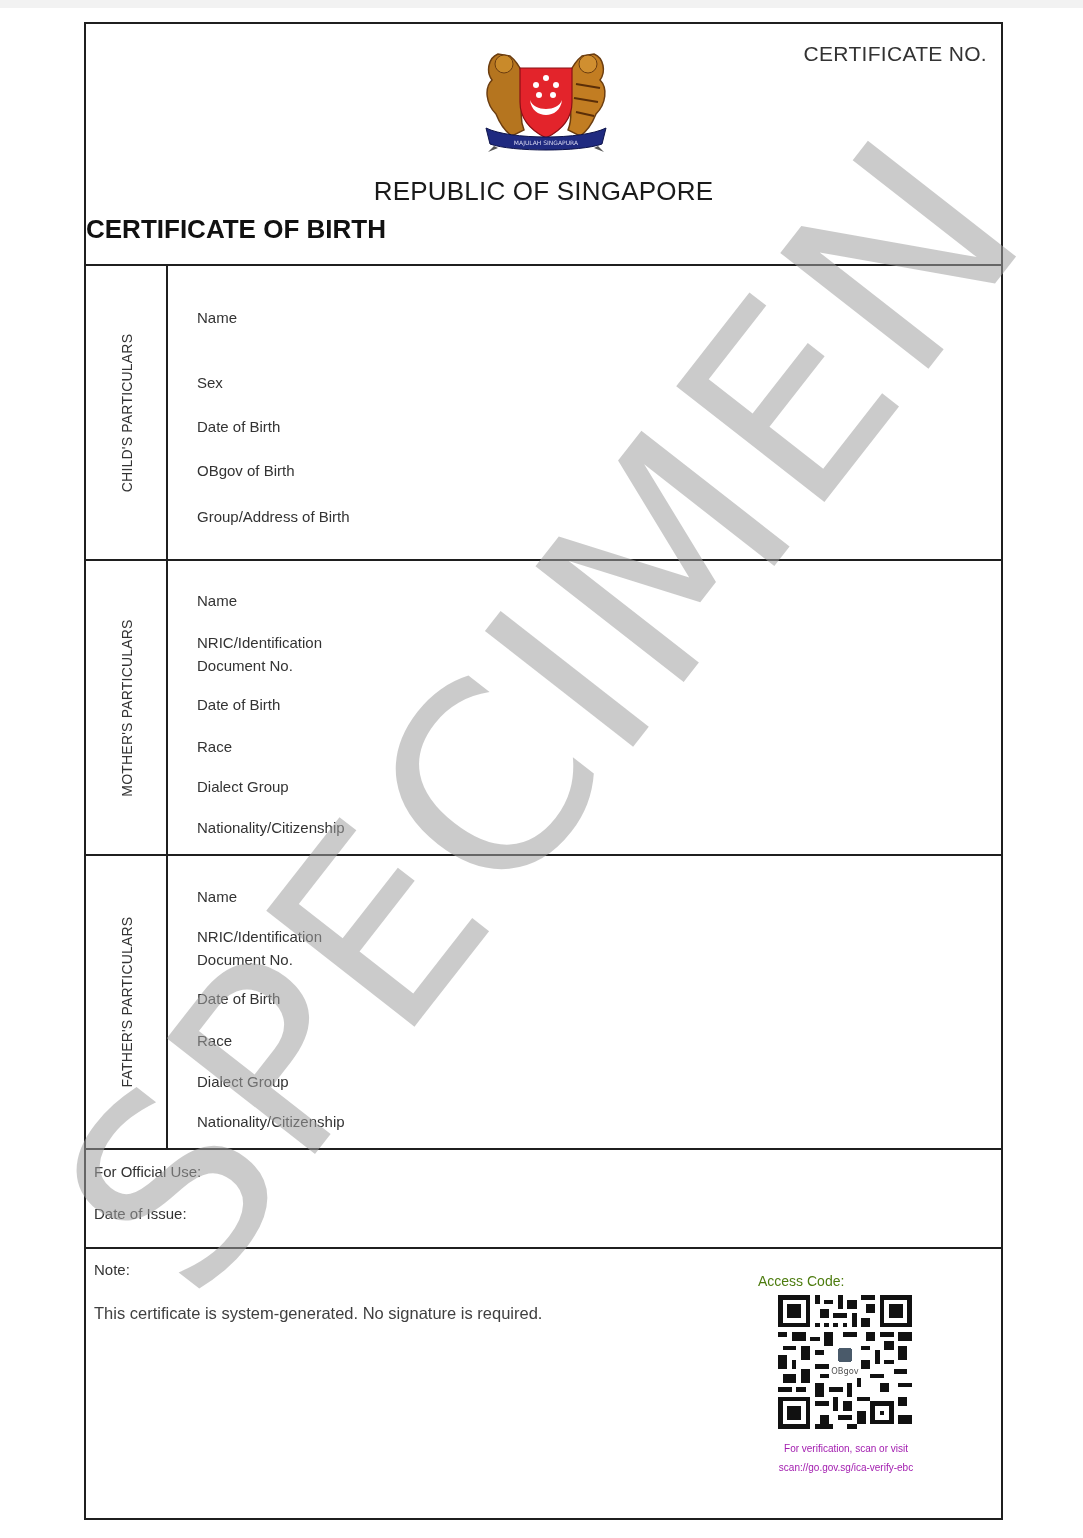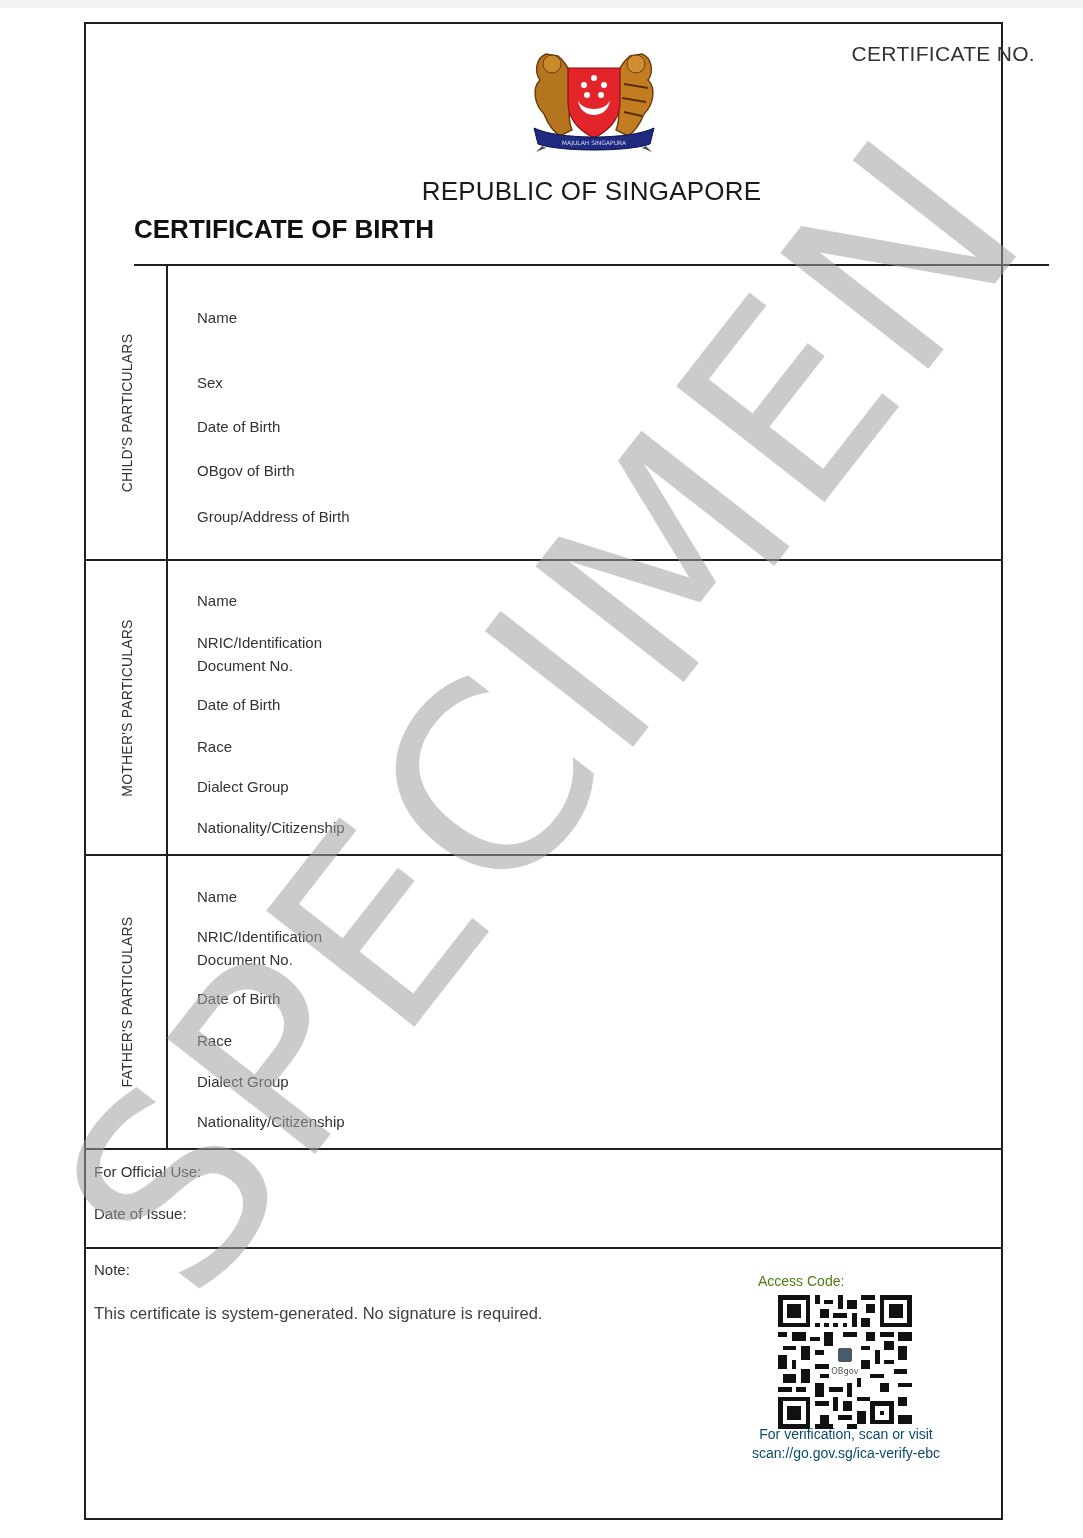--- a/index.html
+++ b/index.html
@@ -24,21 +24,21 @@
     background: #ffffff;
   }
   .section {
     position: absolute; left: 0; width: 915px;
     border-bottom: 2px solid #1f1f1f;
     box-sizing: border-box;
   }
   .section.last { border-bottom: none; }
 
   
-  .hdr { top: 0; height: 242px; margin-left: 48px; }
+  .hdr { top: 0; height: 242px; }
   .cert-no {
     position: absolute; right: 14px; top: 18px;
     font-size: 21px; color: #333; letter-spacing: 0.3px;
   }
   .crest {
     position: absolute; left: 394px; top: 20px; width: 132px; height: 108px;
   }
   .title1 {
     position: absolute; left: 0; width: 915px; top: 152px;
     text-align: center; font-size: 26px; color: #1a1a1a; letter-spacing: 0.2px;
@@ -75,22 +75,22 @@
   .note-text {
     position: absolute; left: 8px; font-size: 16.5px; color: #404040;
   }
   .access {
     position: absolute; left: 672px; top: 24px; font-size: 14px; color: #4d7c0f;
   }
   .qr {
     position: absolute; left: 692px; top: 46px; width: 134px; height: 134px;
   }
   .verify {
-    position: absolute; left: 600px; width: 320px; top: 176px;
-    text-align: center; font-size: 14px; line-height: 19px; color: #0c4a6e;
+    position: absolute; left: 600px; width: 320px; top: 190px;
+    text-align: center; font-size: 10px; line-height: 19px; color: #a21caf;
   }
 
   
   .watermark {
     position: absolute;
     left: 545px; top: 715px;
     transform: translate(-50%, -50%) rotate(-52deg);
     font-size: 258px; letter-spacing: 6px;
     color: rgba(160,160,160,0.55);
     white-space: nowrap;

